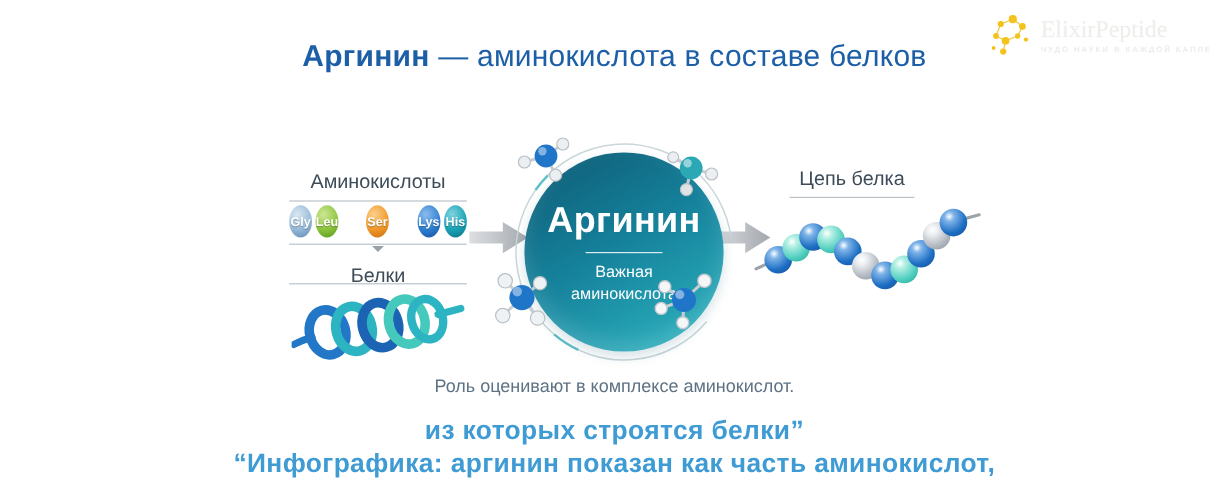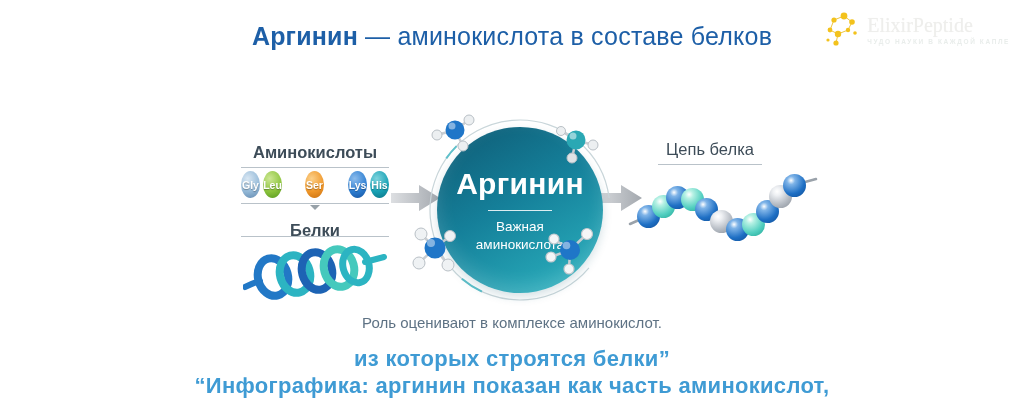--- a/index.html
+++ b/index.html
@@ -1,34 +1,34 @@
 <!DOCTYPE html>
 <html><head>
 <meta charset="utf-8">
 <style>
   * { margin:0; padding:0; box-sizing:border-box; }
   html,body { width:1024px; height:408px; }
   body { font-family:"Liberation Sans", sans-serif; background:#ffffff; overflow:hidden; position:relative; }
   .stage { position:absolute; inset:0; width:1024px; height:408px; background:#fff; }
 
   
-  .title { position:absolute; top:22px; left:0; width:100%; text-align:center;
+  .title { position:absolute; top:33px; left:0; width:100%; text-align:center;
            color:#1d5fa7; font-size:25px; letter-spacing:.2px; }
   .title b { font-weight:bold; }
   .title span.rest { font-weight:normal; }
 
   
   .logo { position:absolute; top:10px; right:14px; display:flex; align-items:center; gap:5px; }
   .logo-text { display:flex; flex-direction:column; line-height:1; }
   .logo-name { font-family:"Liberation Serif", serif; font-size:20px; color:#eeeeec;
                text-shadow:0 0 1px #f4f4f2; }
   .logo-tag { font-size:6.5px; letter-spacing:1.6px; color:#e9edeb; margin-top:4px; font-weight:bold; }
 
   
-  .lp-label { position:absolute; width:150px; text-align:center; color:#3d4c58; font-size:16.5px;font-weight:bold; }
+  .lp-label { position:absolute; width:150px; text-align:center; color:#3d4c58; font-size:16.5px; }
   .hline { position:absolute; height:1px; background:#b9c2c9; }
   .amino-balls { position:absolute; left:241px; top:171px; width:148px; display:flex; gap:3px; justify-content:center; }
   .aball { width:27px; height:27px; border-radius:50%; display:flex; align-items:center; justify-content:center; }
   .aball span { color:#fff; font-size:10.5px; font-weight:bold; text-shadow:0 1px 1px rgba(0,0,0,.3); }
   .tri-down { position:absolute; left:310px; top:205px; width:0; height:0;
               border-left:5px solid transparent; border-right:5px solid transparent; border-top:5px solid #97a1a8; }
 
   
   .arrow-svg { position:absolute; }
 

